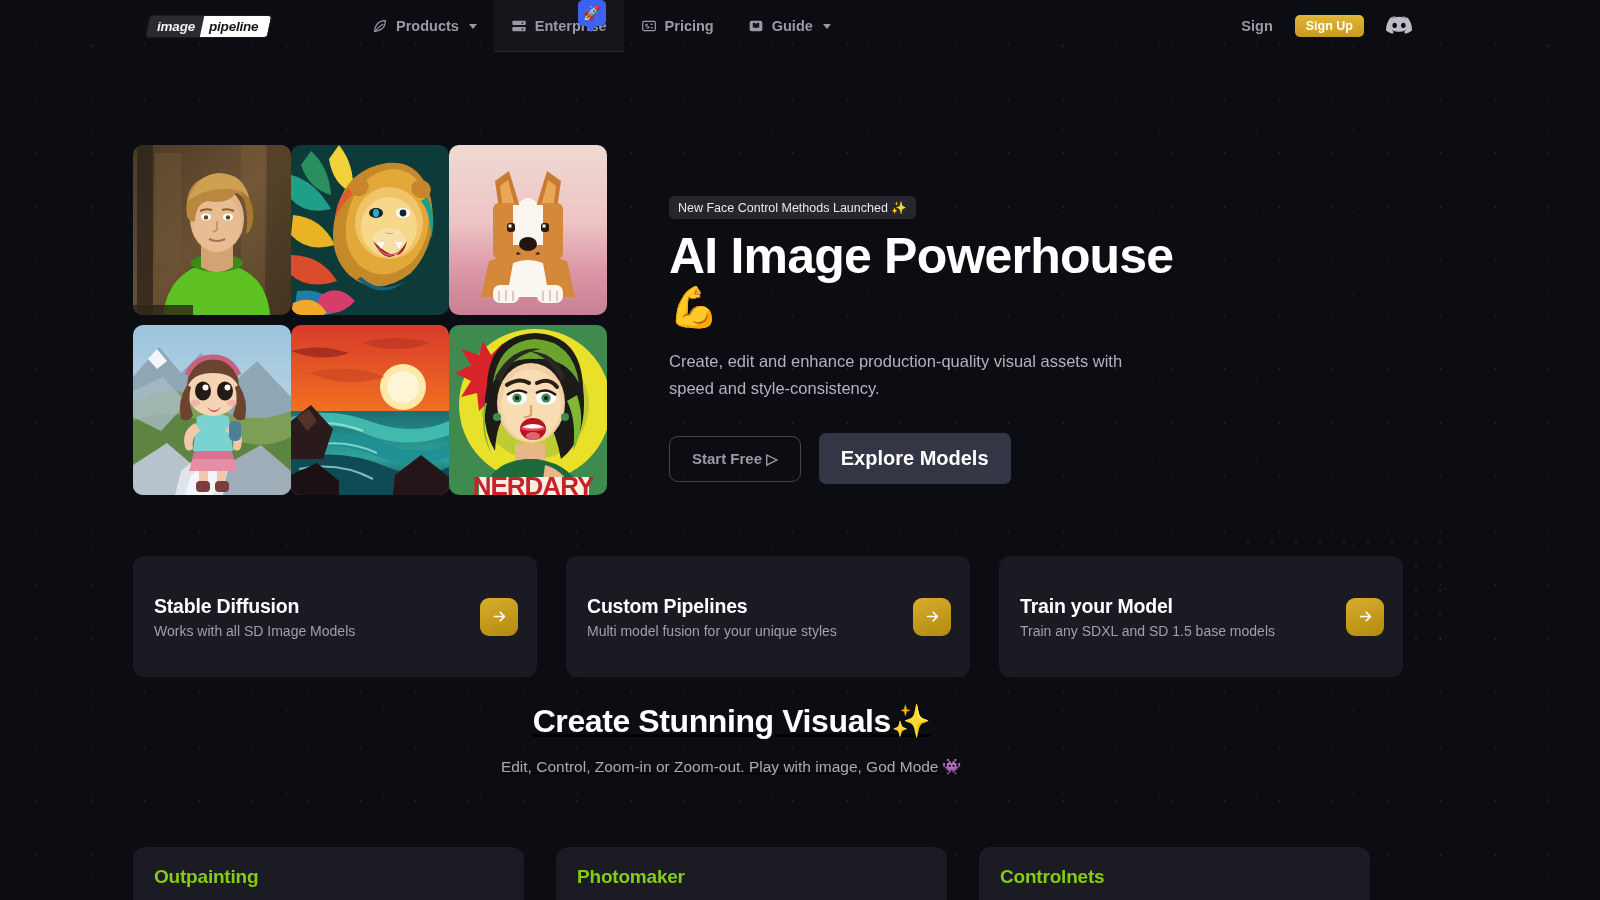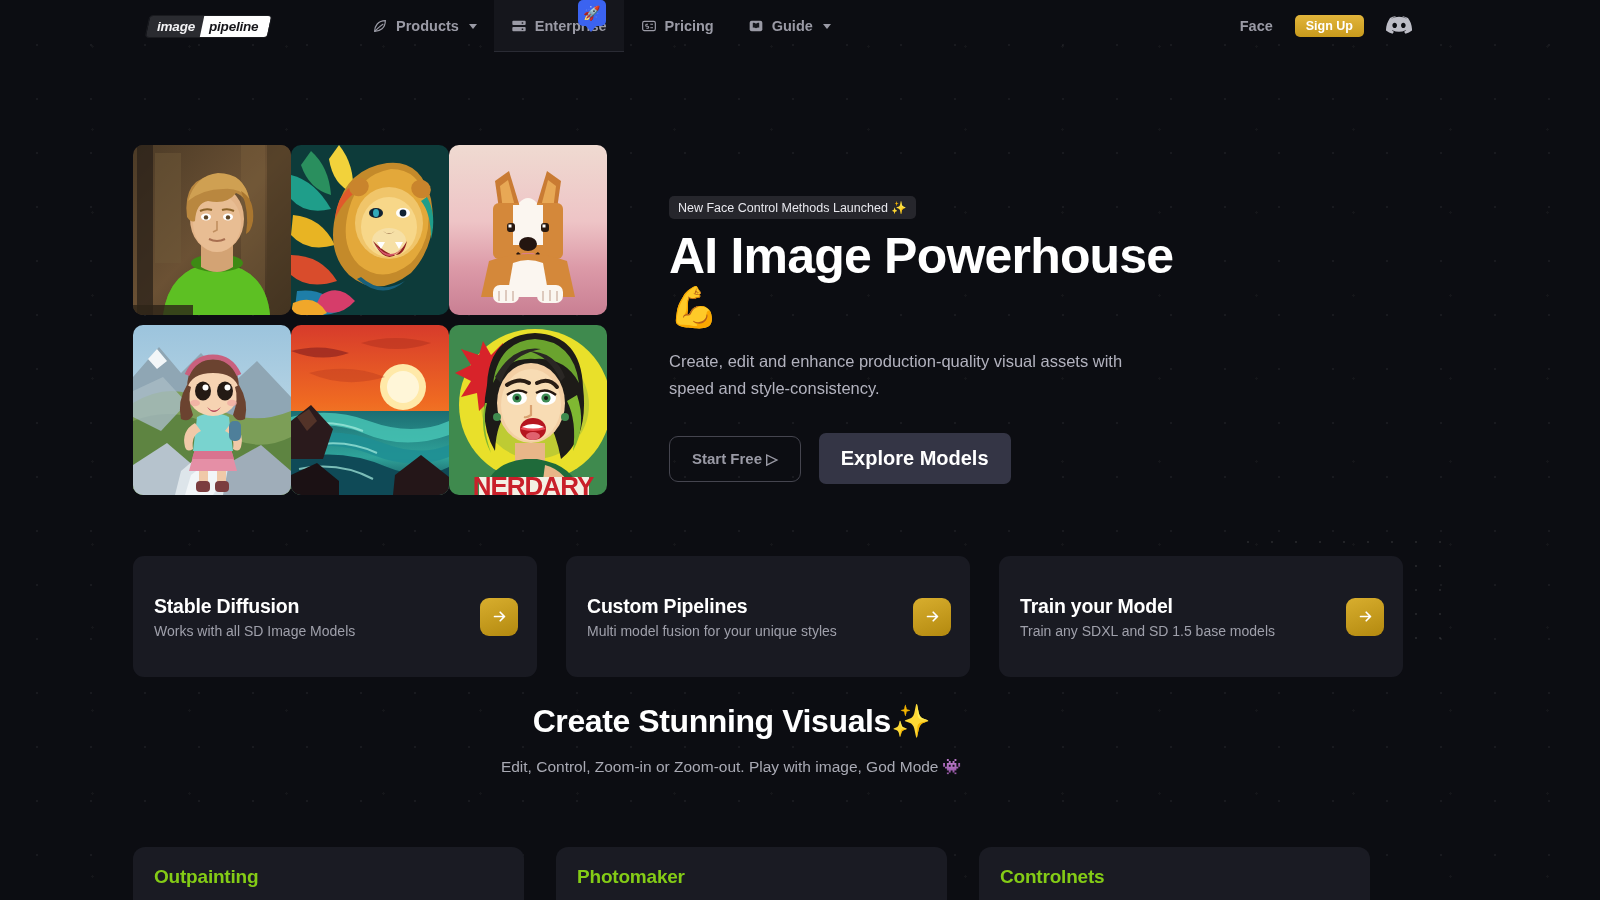--- a/index.html
+++ b/index.html
@@ -153,21 +153,21 @@
   .card p { font-size: 14px; color: #9fa0ab; margin-top: 5px; }
   .arrowbtn {
     width: 38px; height: 38px; border-radius: 9px;
     background: linear-gradient(160deg,#d8ae2e,#b3890f);
     display: flex; align-items: center; justify-content: center;
     border: none; cursor: pointer; flex: none;
   }
   .arrowbtn svg { width: 17px; height: 17px; }
 
   
-  .sec2 { position: absolute; left: 0; top: 702px; width: 1463px; text-align: center; }
+  .sec2 { position: absolute; left: 0; top: 702px; width: 1463px; text-align: center; text-decoration: underline; }
   .sec2 h2 { font-size: 32px; color: #ffffff; font-weight: bold; letter-spacing: -.4px; }
   .sec2 p { margin-top: 18px; font-size: 15.5px; color: #a9aab4; }
 
   .bottomcards { position: absolute; left: 133px; top: 847px; display: flex; gap: 32px; }
   .bcard {
     width: 391px; height: 120px; background: #1a1b23;
     border-radius: 12px 12px 0 0;
     padding: 19px 0 0 21px;
   }
   .bcard h3 { font-size: 19px; color: #84cc16; font-weight: bold; letter-spacing: -.2px; }
@@ -235,21 +235,21 @@
         <span>Guide</span>
         <span class="caret"></span>
       </div>
     </div>
 
     <div class="tip">
       <span>🚀</span>
     </div>
 
     <div class="navright">
-      <span class="login">Face</span>
+      <span class="login">Sign</span>
       <button class="signup">Sign Up</button>
       <span class="discord">
         <svg viewBox="0 0 24 19" width="26" height="21" fill="#bdbdc6">
             <path d="M20.3 1.6A19.6 19.6 0 0 0 15.5.1l-.3.5c1.6.4 3 1 4.3 1.8a16.7 16.7 0 0 0-14.9 0C6 1.6 7.4 1 9 .6L8.7.1C7 .3 5.3.8 3.7 1.6 1.1 5.5-.1 9.4 0 13.3a19.8 19.8 0 0 0 6 3c.5-.6.9-1.3 1.3-2-.7-.3-1.4-.6-2-1 .2-.1.4-.2.5-.4a14.1 14.1 0 0 0 12.4 0l.5.4c-.6.4-1.3.7-2 1 .4.7.8 1.4 1.3 2a19.7 19.7 0 0 0 6-3c.2-4.5-1.3-8.4-3.7-11.7zM8 10.9c-1.2 0-2.1-1.1-2.1-2.4S6.8 6.1 8 6.1s2.2 1.1 2.1 2.4c0 1.3-.9 2.4-2.1 2.4zm8 0c-1.2 0-2.1-1.1-2.1-2.4s.9-2.4 2.1-2.4 2.2 1.1 2.1 2.4c0 1.3-.9 2.4-2.1 2.4z"></path>
           </svg>
       </span>
     </div>
   </div>
 
   <div class="gallery">

